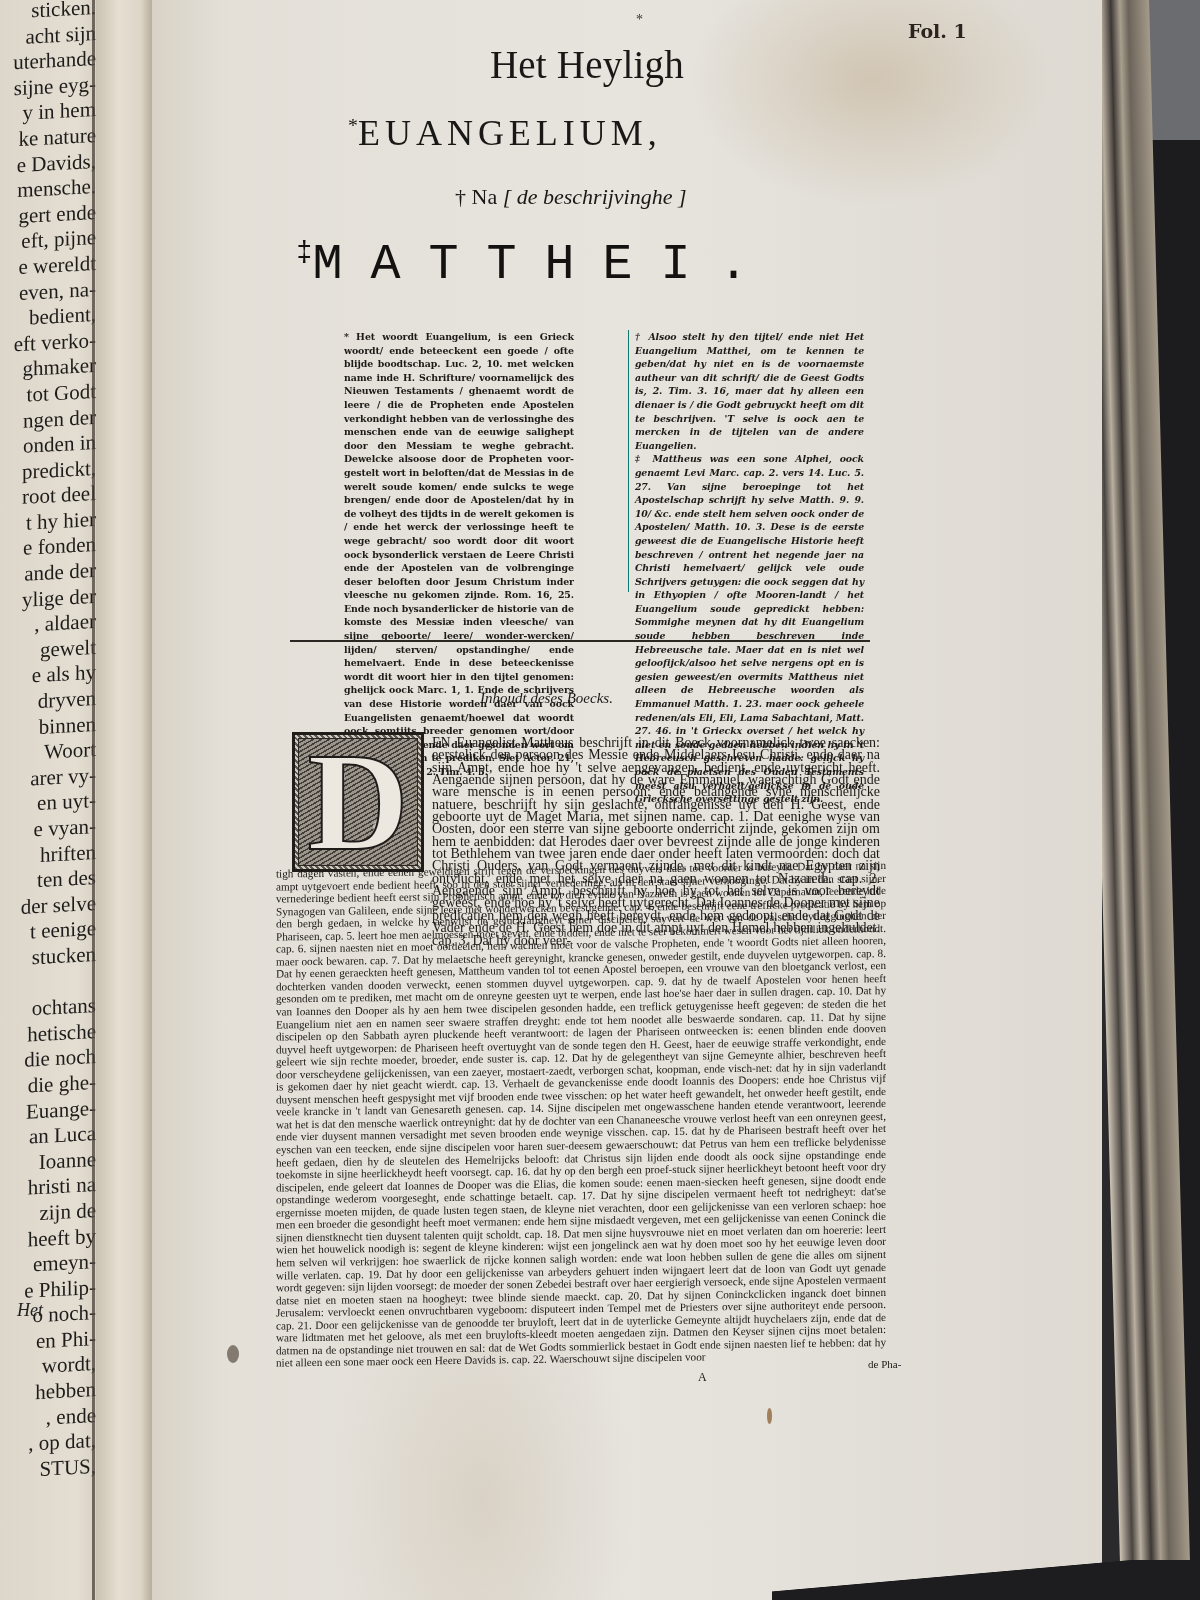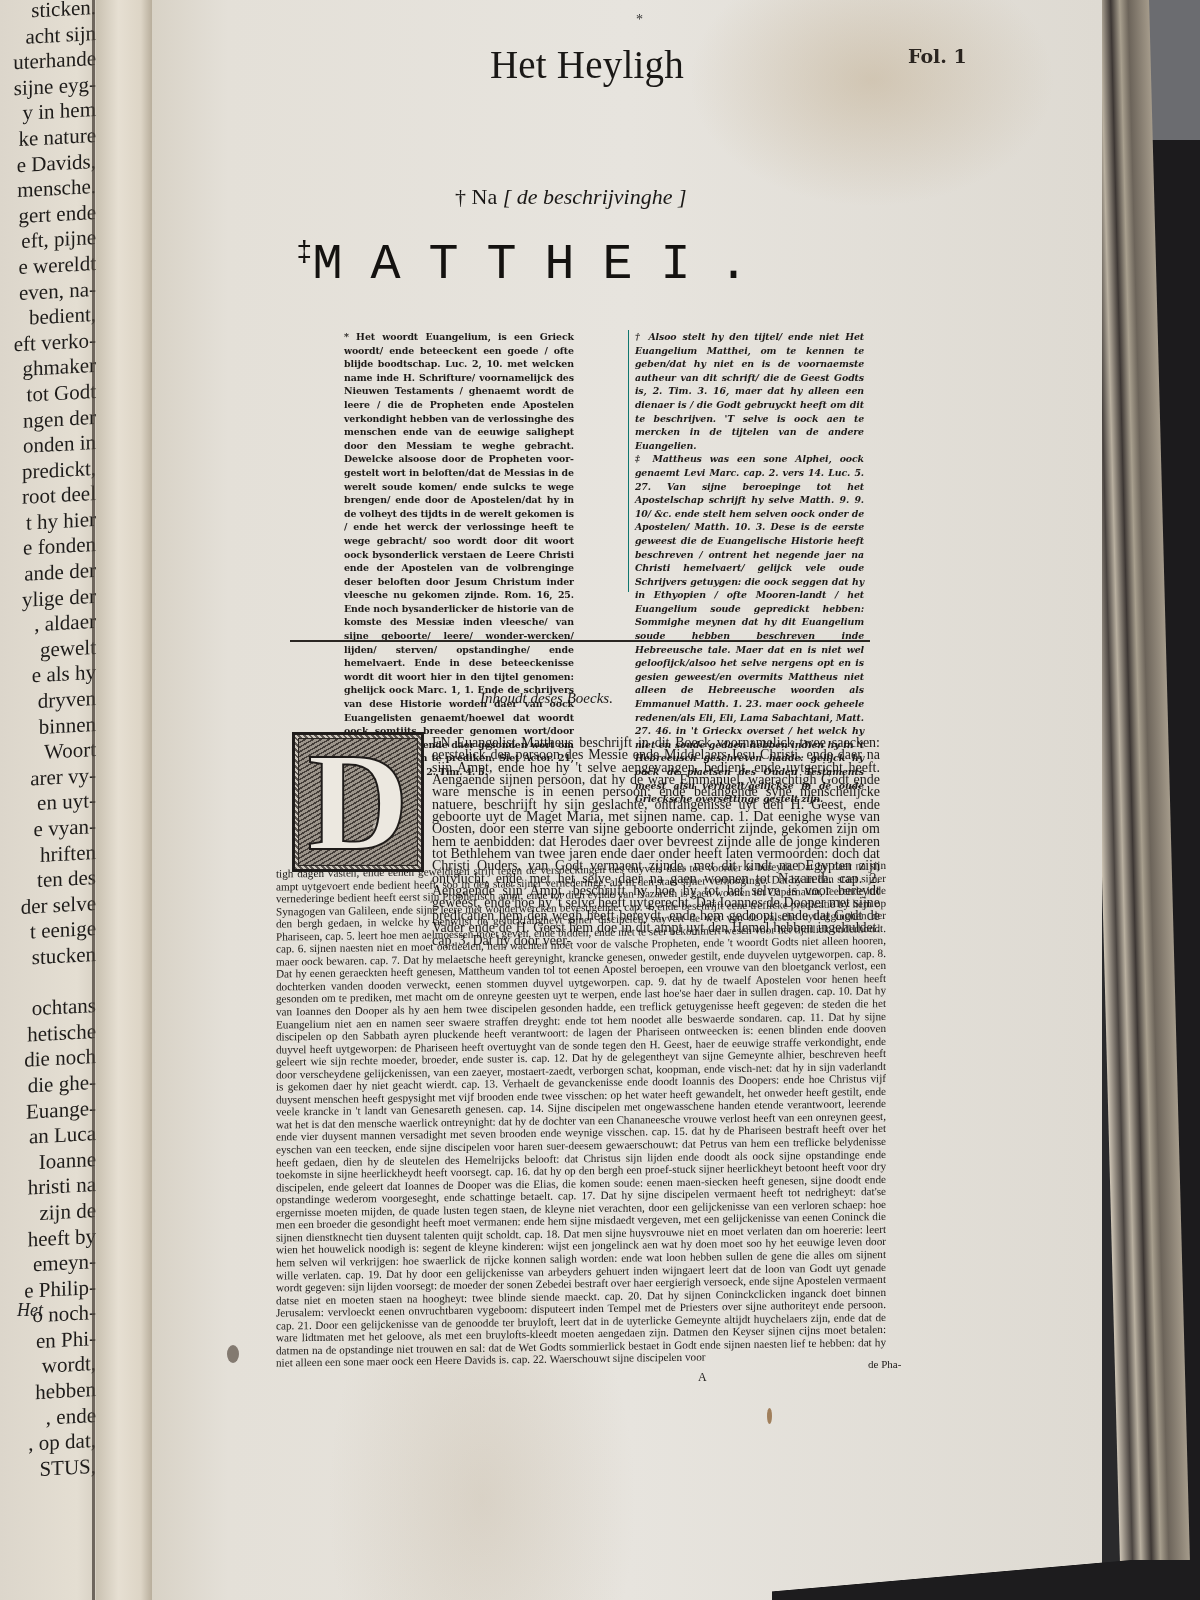--- a/index.html
+++ b/index.html
@@ -38,21 +38,21 @@
     
     .page {
       position: absolute; left: 152px; top: 0; width: 950px; height: 1600px;
       background:
         radial-gradient(ellipse 260px 180px at 720px 80px, rgba(176,150,110,.35), transparent 70%),
         radial-gradient(ellipse 220px 380px at 330px 1500px, rgba(170,150,120,.22), transparent 70%),
         linear-gradient(90deg, #d8d2c6 0%, #e4e0d8 8%, #e7e4de 50%, #dedad2 100%);
     }
     .page-bottom-shadow { position: absolute; left: 620px; bottom: 0; width: 430px; height: 40px; background: linear-gradient(175deg, transparent 40%, #1d1c1e 41%); }
 
-    .folio { position: absolute; left: 908px; top: 20px; font-size: 19px; font-weight: bold; color: #2a241f; font-family: "DejaVu Serif", serif; margin-top: 25px; }
+    .folio { position: absolute; left: 908px; top: 20px; font-size: 19px; font-weight: bold; color: #2a241f; font-family: "DejaVu Serif", serif; }
     .star-mark { position: absolute; left: 636px; top: 12px; font-size: 14px; color: #333; }
 
     .title1 { position: absolute; left: 490px; top: 42px; font-size: 39px; color: #1a1816; letter-spacing: .2px; }
     .title2 { position: absolute; left: 348px; top: 112px; font-size: 36px; color: #1a1816; letter-spacing: 5px; }
     .title3 { position: absolute; left: 455px; top: 184px; font-size: 22px; color: #1a1816; }
     .title3 .it { font-style: italic; margin-top: 36px; }
     .title4 { position: absolute; left: 296px; top: 236px; font-size: 50px; color: #141210; letter-spacing: 28px; font-family: Liberation Mono, monospace; }
     .mark { font-size: .55em; vertical-align: super; letter-spacing: 0; }
 
     
@@ -186,20 +186,21 @@
   <div class="page">
     <div class="stain" style="left:75px;top:1345px;width:12px;height:18px;background:#5a4e44;opacity:.7;"></div>
     <div class="stain" style="left:615px;top:1408px;width:5px;height:16px;background:#8a5e30;opacity:.75;"></div>
     <div class="page-bottom-shadow"></div>
   </div>
 
   <div class="star-mark">*</div>
   <div class="folio">Fol. 1</div>
 
   <div class="title1">Het Heyligh</div>
+  <div class="title2"><span class="mark">*</span><span>EUANGELIUM,</span></div>
   <div class="title3"><span>†</span> <span>Na</span> <span class="it">[ de beschrijvinghe ]</span></div>
   <div class="title4"><span class="mark">‡</span><span>MATTHEI.</span></div>
 
   <div class="notes">
     <div class="note-col">* Het woordt Euangelium, is een Grieck woordt/ ende beteeckent een goede / ofte blijde boodtschap. Luc. 2, 10. met welcken name inde H. Schrifture/ voornamelijck des Nieuwen Testaments / ghenaemt wordt de leere / die de Propheten ende Apostelen verkondight hebben van de verlossinghe des menschen ende van de eeuwige salighept door den Messiam te weghe gebracht. Dewelcke alsoose door de Propheten voor-gestelt wort in beloften/dat de Messias in de werelt soude komen/ ende sulcks te wege brengen/ ende door de Apostelen/dat hy in de volheyt des tijdts in de werelt gekomen is / ende het werck der verlossinge heeft te wege gebracht/ soo wordt door dit woort oock bysonderlick verstaen de Leere Christi ende der Apostelen van de volbrenginge deser beloften door Jesum Christum inder vleesche nu gekomen zijnde. Rom. 16, 25. Ende noch bysanderlicker de historie van de komste des Messiæ inden vleesche/ van sijne geboorte/ leere/ wonder-wercken/ lijden/ sterven/ opstandinghe/ ende hemelvaert. Ende in dese beteeckenisse wordt dit woort hier in den tijtel genomen: ghelijck oock Marc. 1, 1. Ende de schrijvers van dese Historie worden daer van oock Euangelisten genaemt/hoewel dat woordt oock somtijts breeder genomen wort/door eenen die hier ende daer gesonden wort om het Euangelium te prediken. Siet Actor. 21, 8. Ephes. 4. 11, 2. Tim. 4. 5.</div>
     <div class="note-col">
       <div>† Alsoo stelt hy den tijtel/ ende niet Het Euangelium Matthei, om te kennen te geben/dat hy niet en is de voornaemste autheur van dit schrift/ die de Geest Godts is, 2. Tim. 3. 16, maer dat hy alleen een dienaer is / die Godt gebruyckt heeft om dit te beschrijven. 'T selve is oock aen te mercken in de tijtelen van de andere Euangelien.</div>
       <div>‡ Mattheus was een sone Alphei, oock genaemt Levi Marc. cap. 2. vers 14. Luc. 5. 27. Van sijne beroepinge tot het Apostelschap schrijft hy selve Matth. 9. 9. 10/ &amp;c. ende stelt hem selven oock onder de Apostelen/ Matth. 10. 3. Dese is de eerste geweest die de Euangelische Historie heeft beschreven / ontrent het negende jaer na Christi hemelvaert/ gelijck vele oude Schrijvers getuygen: die oock seggen dat hy in Ethyopien / ofte Mooren-landt / het Euangelium soude gepredickt hebben: Sommighe meynen dat hy dit Euangelium soude hebben beschreven inde Hebreeusche tale. Maer dat en is niet wel geloofijck/alsoo het selve nergens opt en is gesien geweest/en overmits Mattheus niet alleen de Hebreeusche woorden als Emmanuel Matth. 1. 23. maer oock geheele redenen/als Eli, Eli, Lama Sabachtani, Matt. 27. 46. in 't Grieckx overset / het welck hy niet en soude gedaen hebben indien hy in 't Hebreeusch geschreven hadde: gelijck hy oock de plaetsen des Ouden Testaments meest alsu verhaelt/gelijckse in de oude Grieckschе oversettinge gestelt zijn.</div>
     </div>
   </div>

